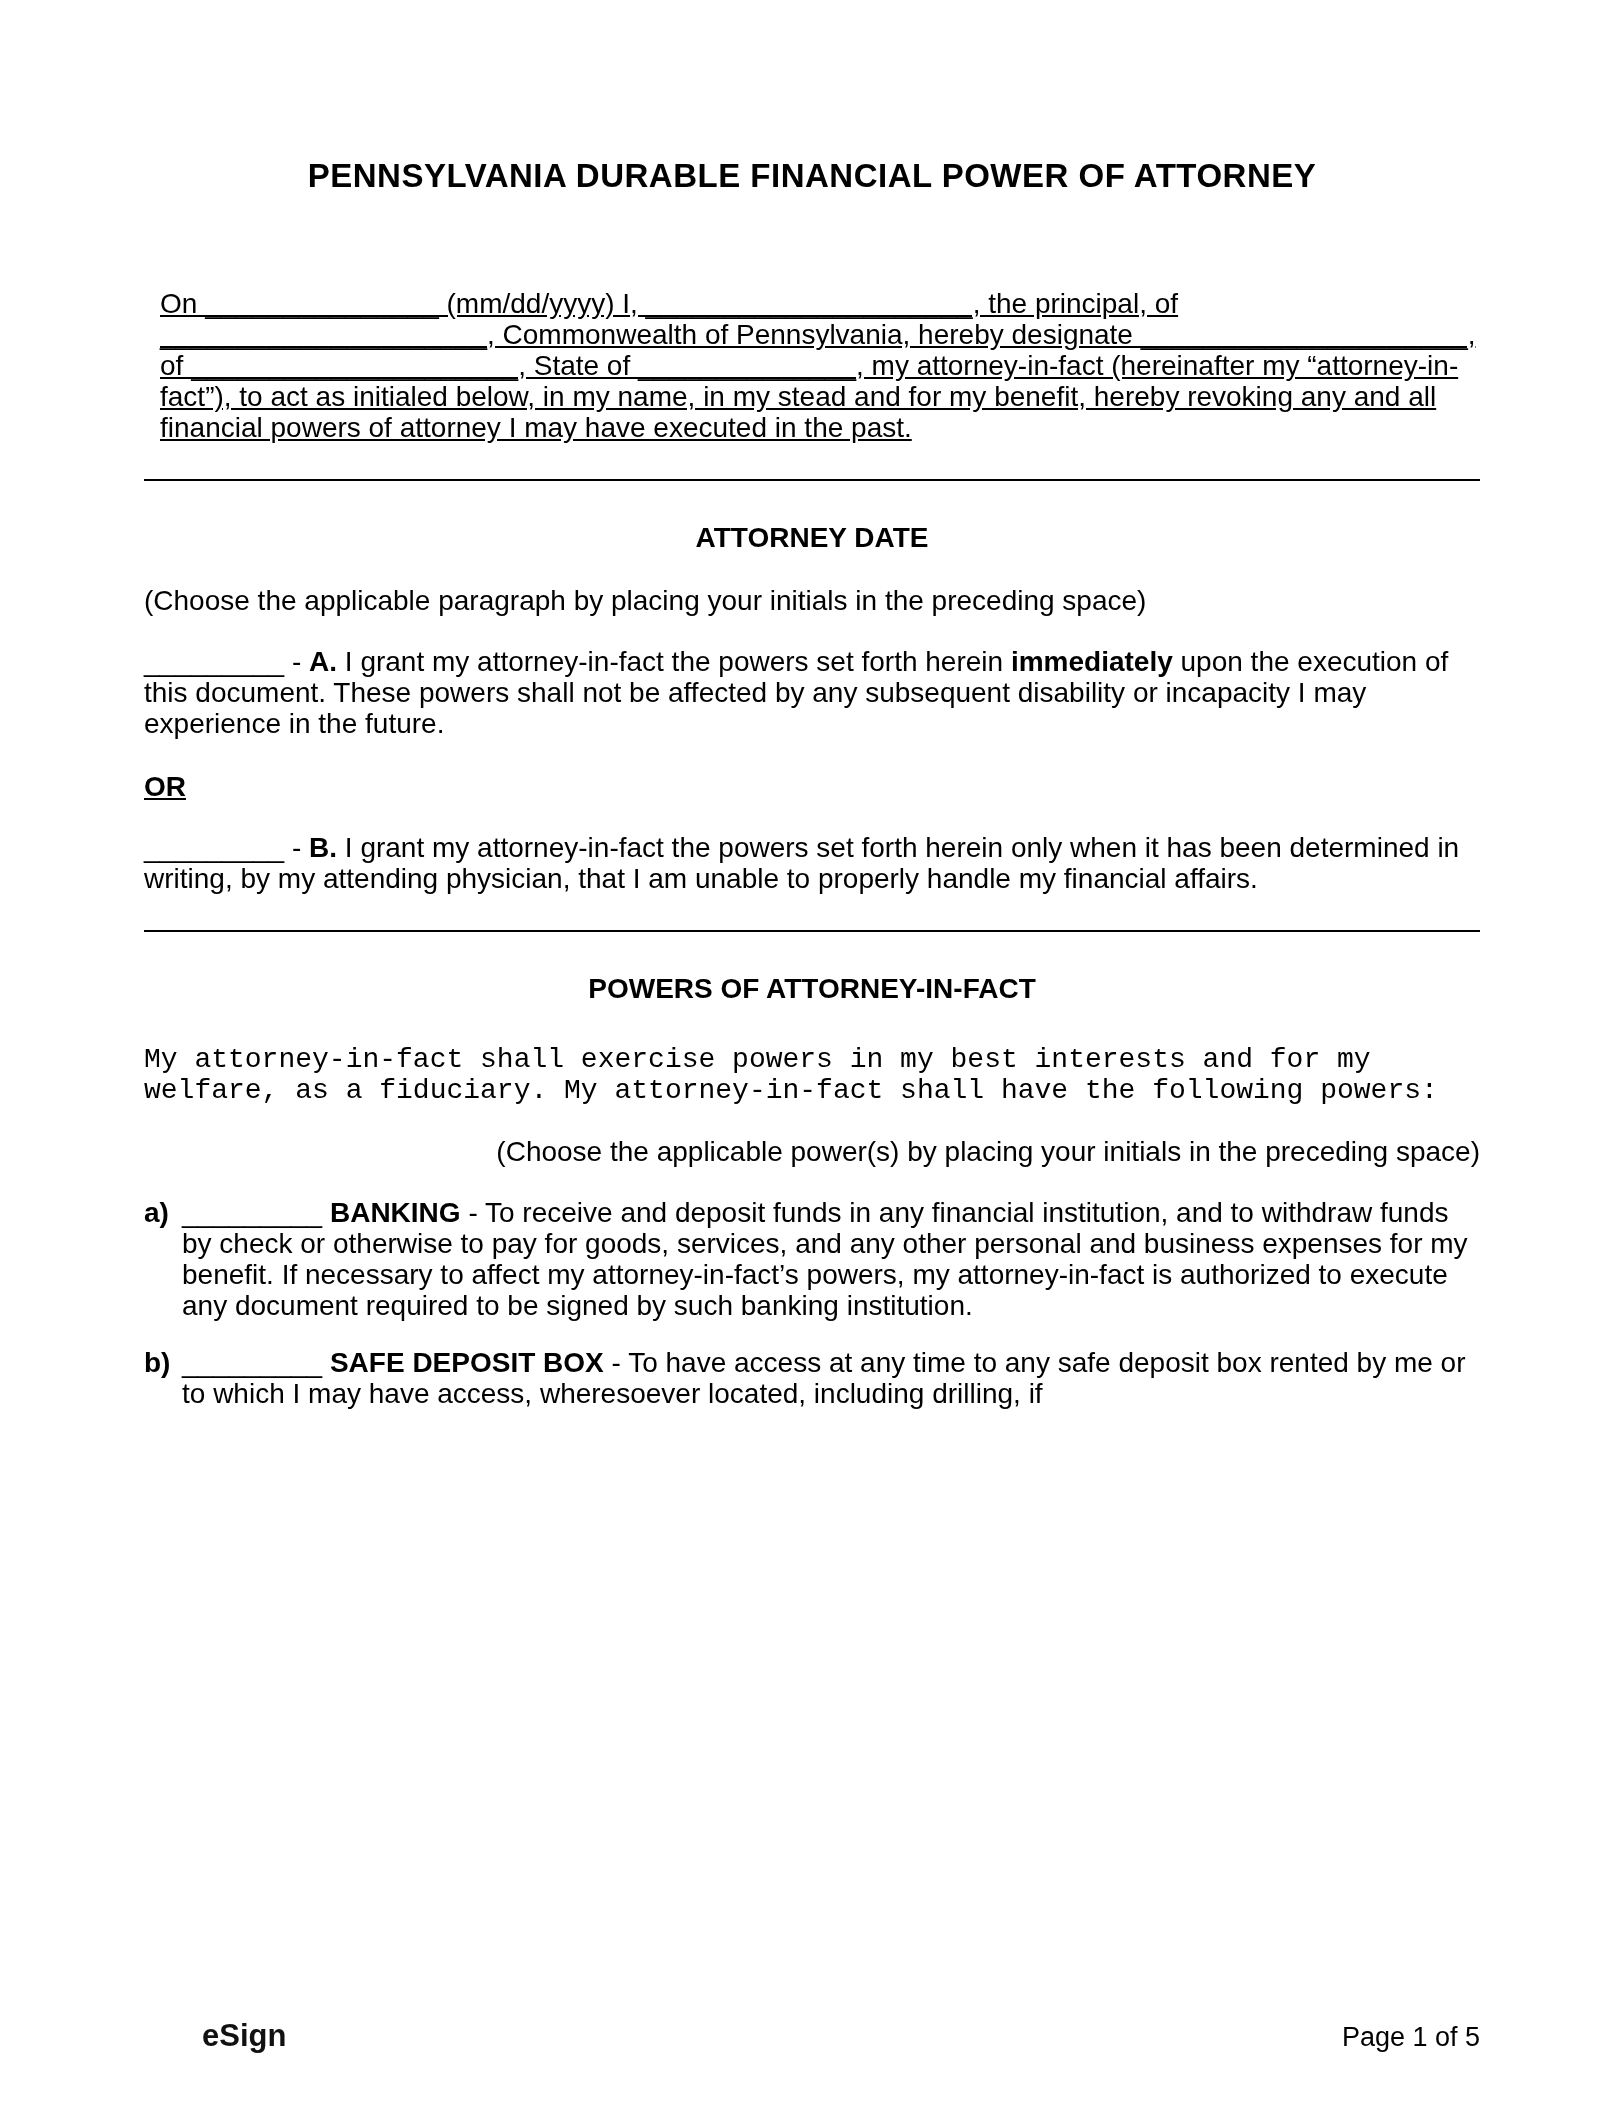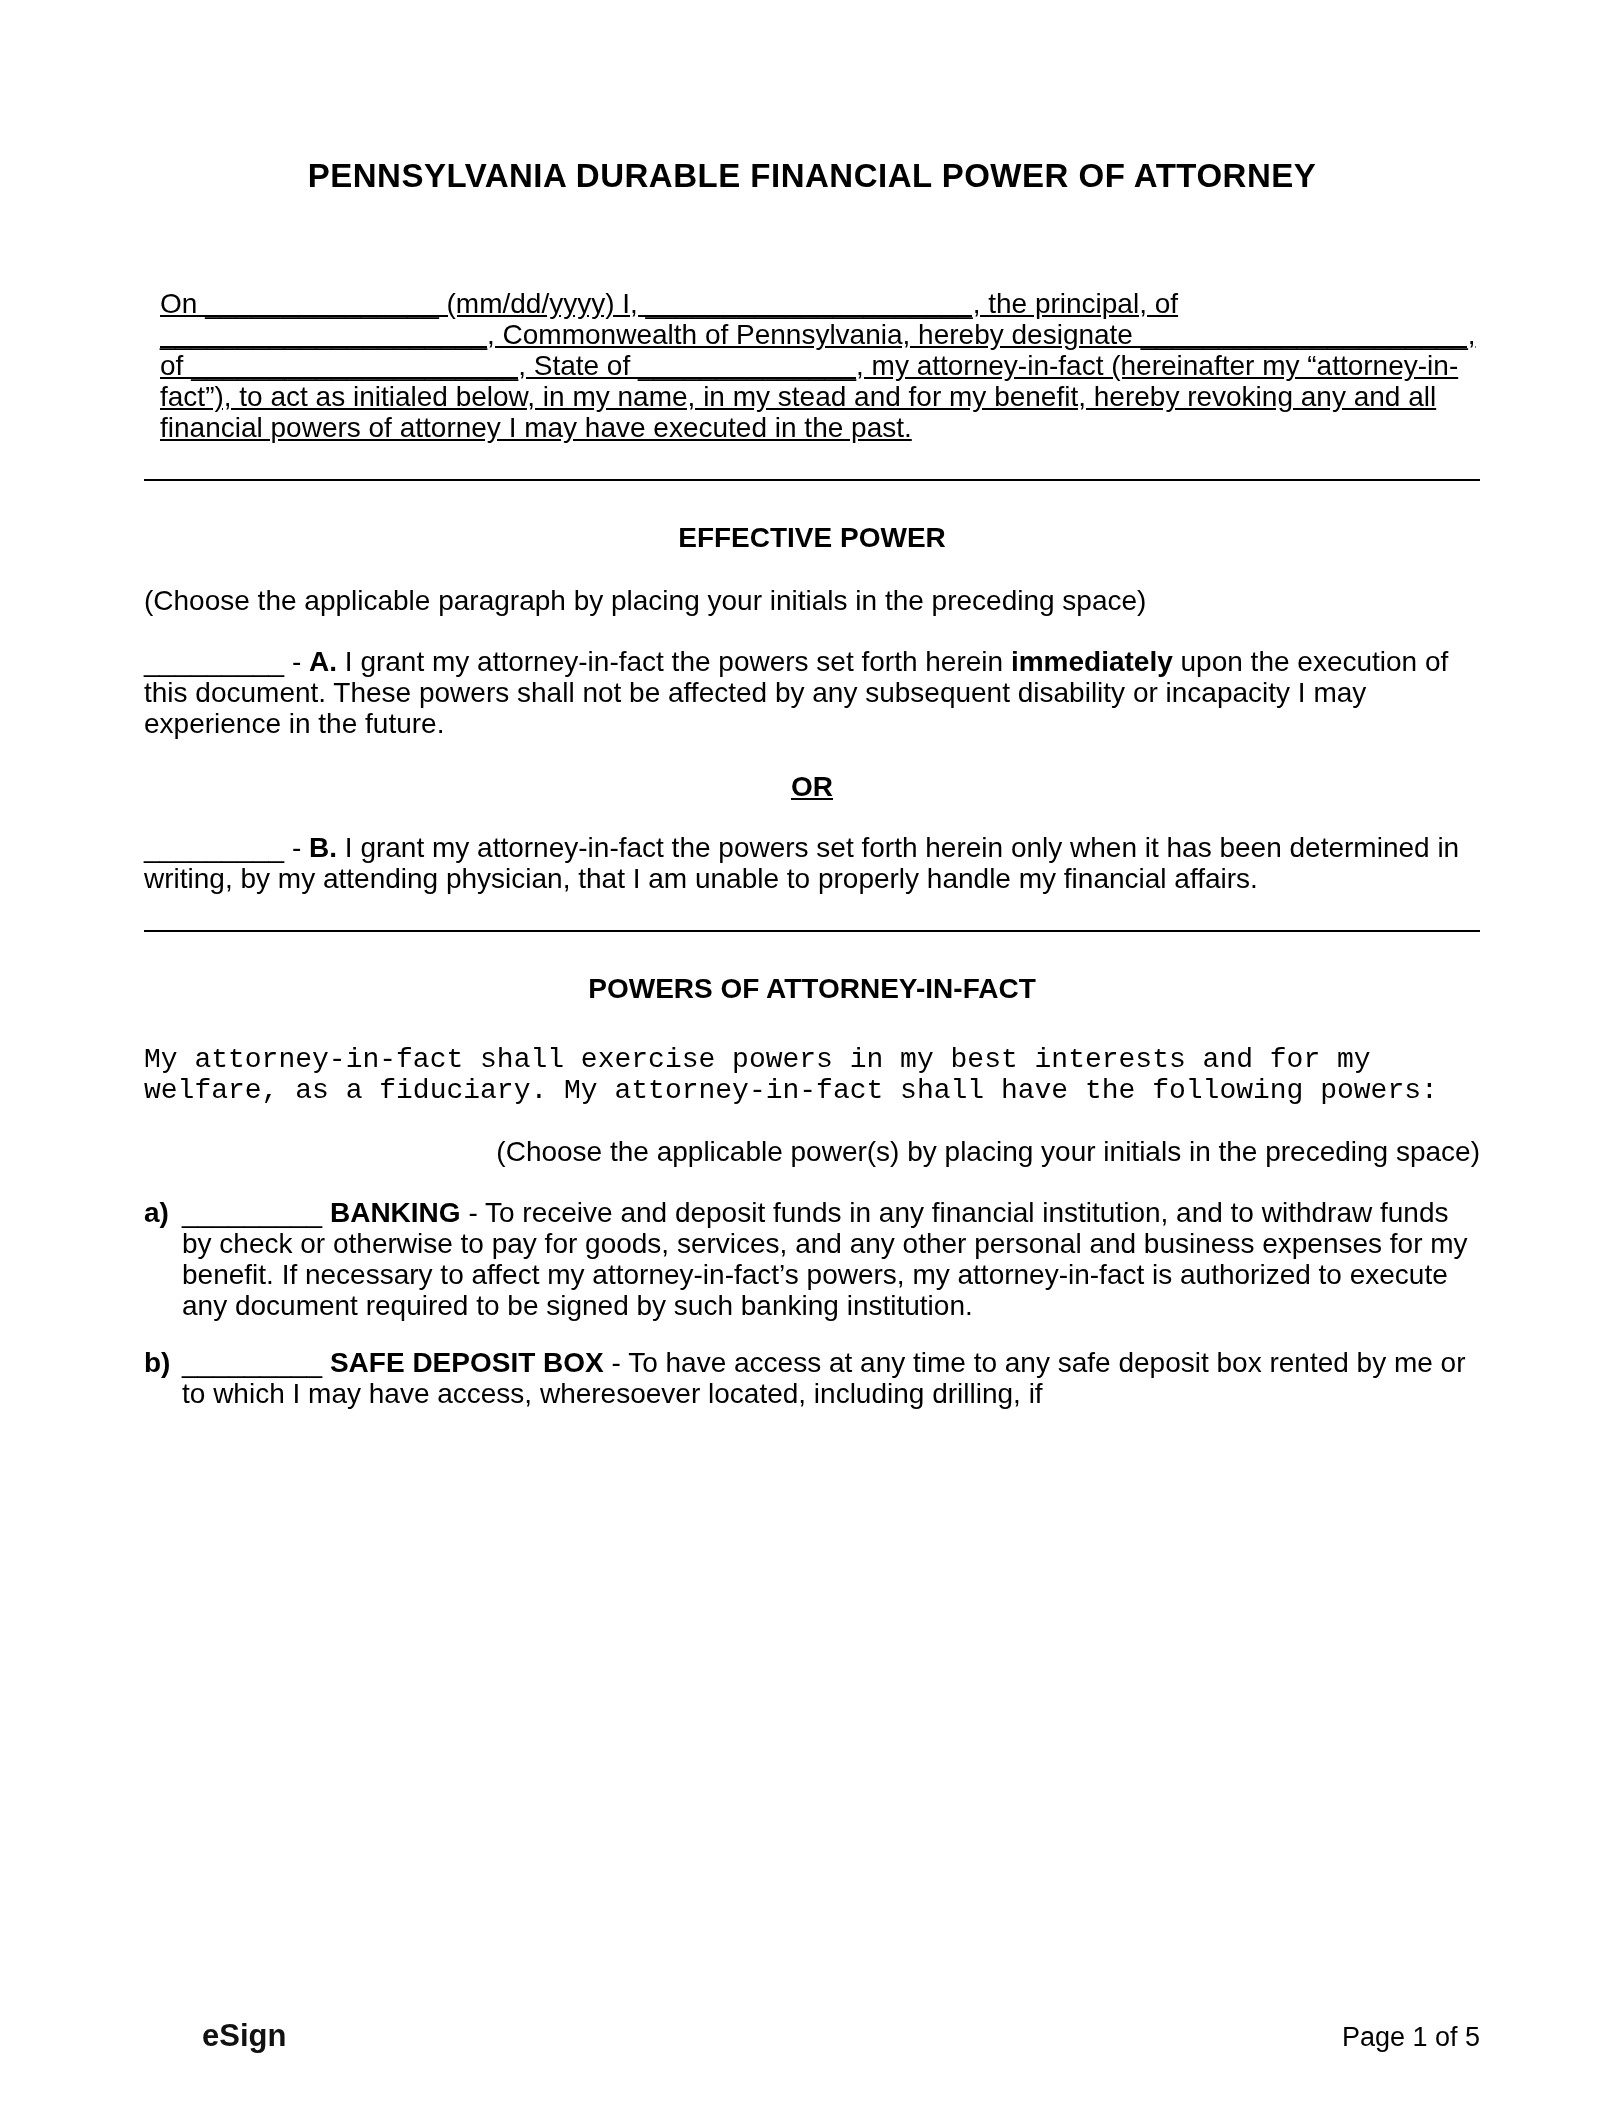--- a/index.html
+++ b/index.html
@@ -36,21 +36,21 @@
     font-size: 28px;
     line-height: 34px;
     font-weight: bold;
     text-align: center;
   }
   .instruction { margin: 30px 0 0 0; }
   .instruction-indent { margin: 30px 0 0 0; padding-left: 78px; text-align: right; }
   .option { margin: 30px 0 0 0; }
   .or-divider {
     margin: 32px 0 0 0;
-    text-align: center;
+    text-align: left;
     font-weight: bold;
   }
   .or-divider b { text-decoration: underline; }
   .powers-intro { margin: 38px 0 0 0; font-family: Liberation Mono, monospace; }
   .power-item { display: flex; margin: 30px 0 0 0; }
   .power-item + .power-item { margin-top: 26px; }
   .item-letter { width: 38px; flex-shrink: 0; font-weight: bold; }
   .item-body { flex: 1; }
   b { font-weight: bold; }
   .footer {
@@ -74,21 +74,21 @@
 <body>
 
 <div class="page">
 
   <h1 class="doc-title">PENNSYLVANIA DURABLE FINANCIAL POWER OF ATTORNEY</h1>
 
   <p class="opening">On _______________ (mm/dd/yyyy) I, _____________________, the principal, of _____________________, Commonwealth of Pennsylvania, hereby designate _____________________, of _____________________, State of ______________, my attorney-in-fact (hereinafter my “attorney-in-fact”), to act as initialed below, in my name, in my stead and for my benefit, hereby revoking any and all financial powers of attorney I may have executed in the past.</p>
 
   <hr class="rule">
 
-  <h2 class="section-heading">EFFECTIVE POWER</h2>
+  <h2 class="section-heading">ATTORNEY DATE</h2>
 
   <p class="instruction">(Choose the applicable paragraph by placing your initials in the preceding space)</p>
 
   <p class="option"><span>_________</span><span> - </span><b>A.</b><span> I grant my attorney-in-fact the powers set forth herein </span><b>immediately</b><span> upon the execution of this document. These powers shall not be affected by any subsequent disability or incapacity I may experience in the future.</span></p>
 
   <p class="or-divider"><b>OR</b></p>
 
   <p class="option"><span>_________</span><span> - </span><b>B.</b><span> I grant my attorney-in-fact the powers set forth herein only when it has been determined in writing, by my attending physician, that I am unable to properly handle my financial affairs.</span></p>
 
   <hr class="rule">

